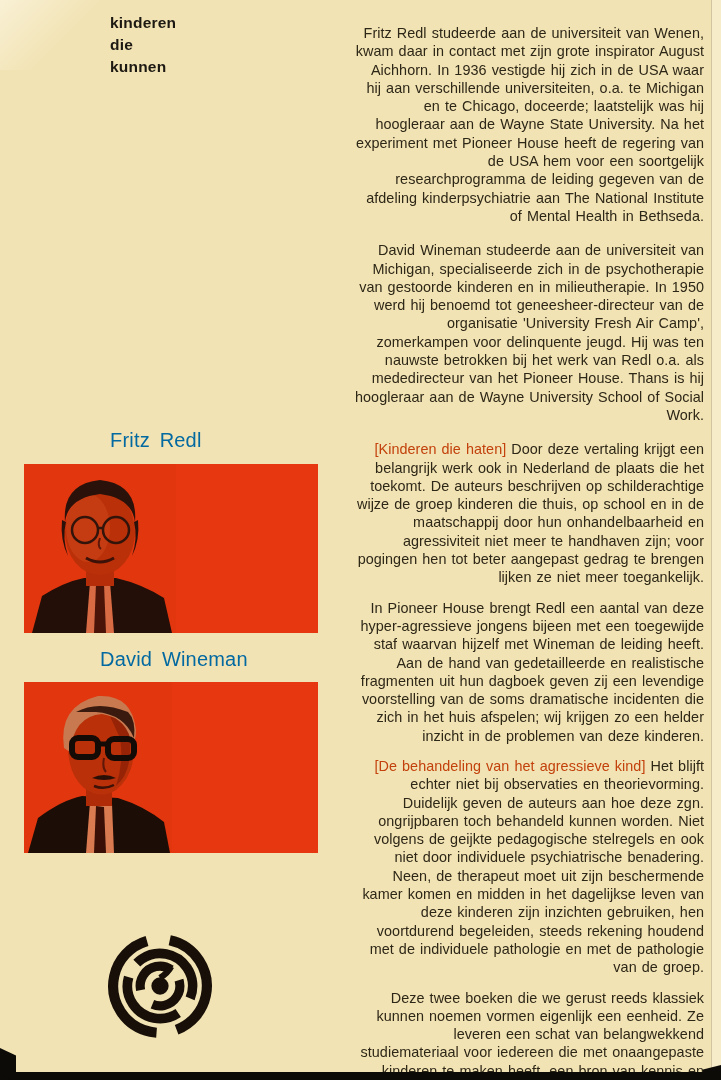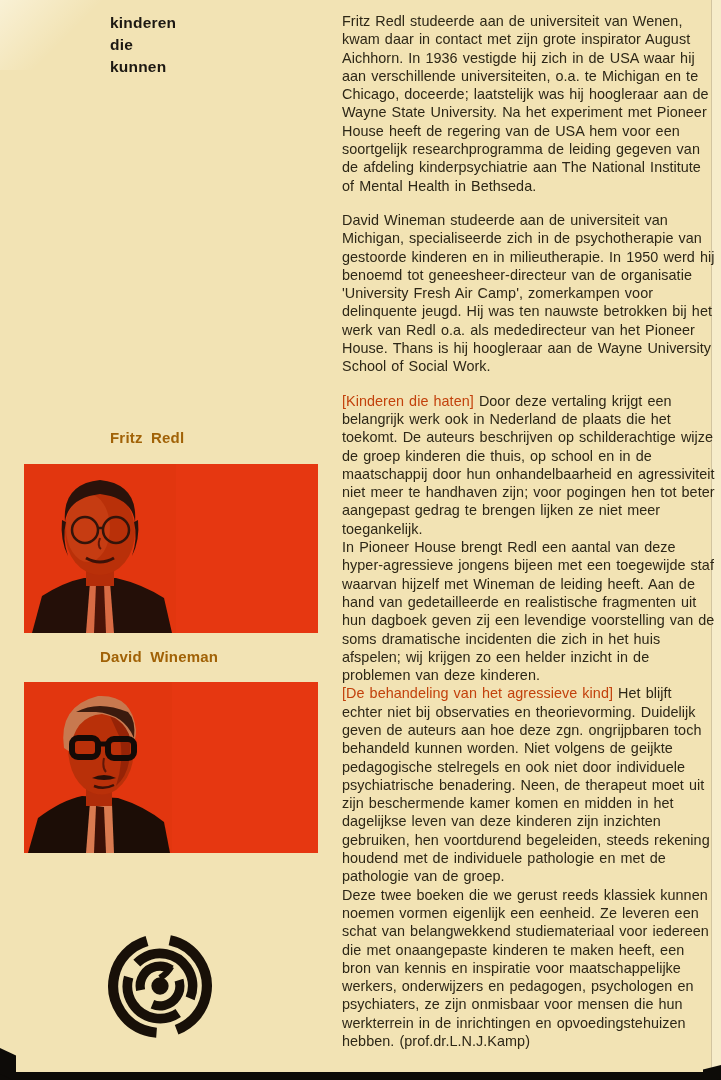--- a/index.html
+++ b/index.html
@@ -12,35 +12,35 @@
         background:#f6ecca;border-left:1px solid rgba(125,104,62,.30);}
   .edge-bottom{position:absolute;left:0;right:0;bottom:0;height:8px;background:#0d0b08;}
   .edge-bottom-left{position:absolute;left:0;bottom:6px;width:16px;height:26px;
         background:#0d0b08;transform:skewY(25deg);transform-origin:bottom left;}
   .edge-bottom-right{position:absolute;right:0;bottom:4px;width:30px;height:14px;
         background:#0d0b08;transform:skewY(-14deg);transform-origin:bottom right;}
 
   .title-block{position:absolute;left:110px;top:12px;color:#1c1812;
         font-weight:bold;font-size:15.5px;line-height:22px;letter-spacing:.2px;}
 
-  .author-label{position:absolute;color:#a16207;font-weight:bold;font-size:15px;
+  .author-label{position:absolute;color:#0369a1;font-weight:normal;font-size:20px;
         letter-spacing:.2px;word-spacing:4px;}
   .author-label.first{left:110px;top:429px;}
   .author-label.second{left:100px;top:648px;}
 
   .photo-block{position:absolute;left:24px;width:294px;background:#e63711;overflow:hidden;}
   .photo-block.first{top:464px;height:169px;}
   .photo-block.second{top:682px;height:171px;}
   .photo-block svg{position:absolute;left:0;top:0;height:100%;}
 
   .logo{position:absolute;left:104px;top:930px;width:112px;height:112px;}
 
   .text-col{position:absolute;left:342px;top:12px;width:374px;color:#2d2717;
         font-size:14.4px;line-height:18.3px;word-spacing:1px;letter-spacing:.05px;}
-  .text-col p{margin:0;}
+  .text-col p{margin:12px;text-align:right;}
   .text-col p.gap{margin-bottom:16px;}
   .text-col strong{font-weight:normal;color:#c2410c;}
 </style>
 </head>
 <body>
 
 <div class="page">
 
   <div class="fold-highlight"></div>
   <div class="right-page-edge"></div>

